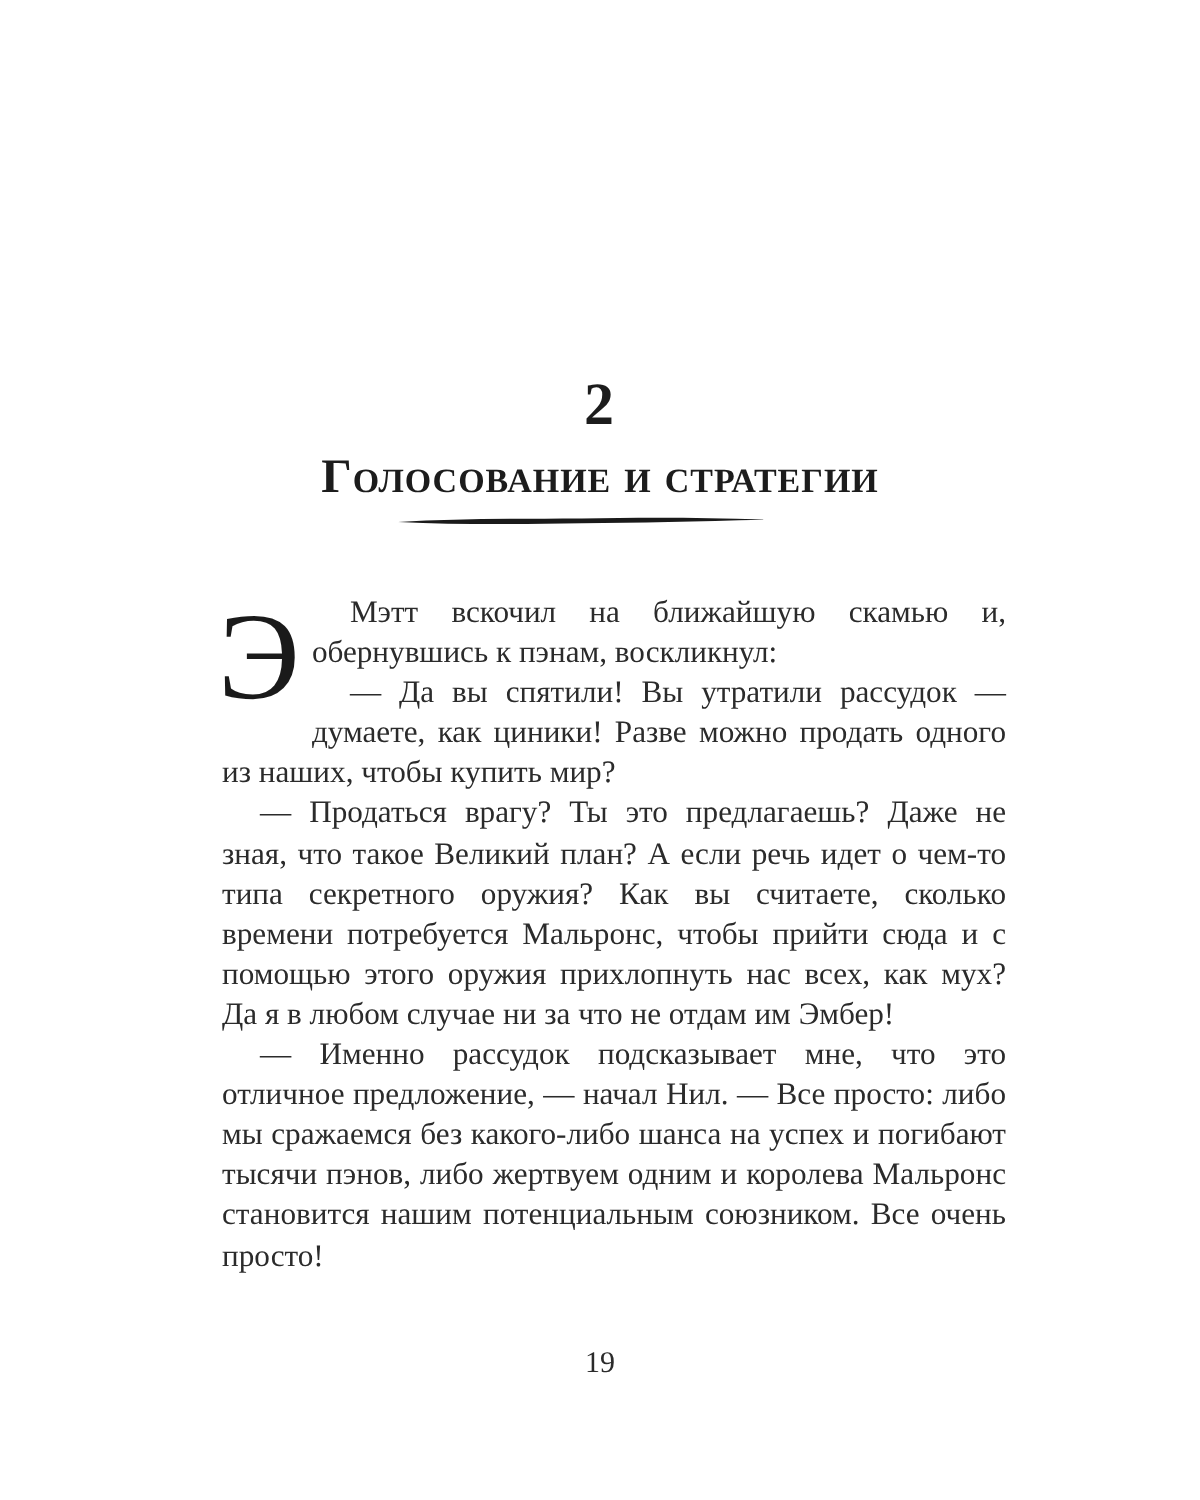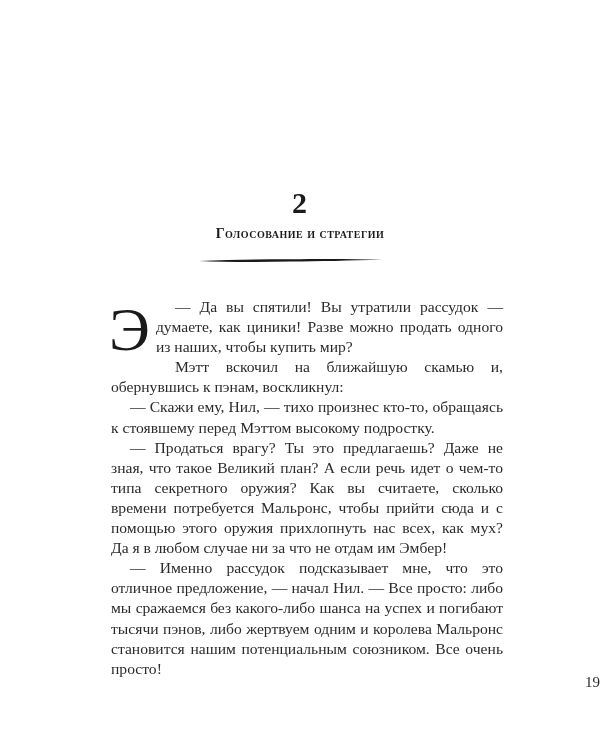--- a/index.html
+++ b/index.html
@@ -22,21 +22,21 @@
       color: #1c1c1c;
       letter-spacing: 1px;
     }
     .chapter-title {
       position: absolute;
       left: 0; width: 600px;
       top: 226px;
       text-align: center;
       font-family: "Liberation Serif", serif;
       font-weight: bold;
-      font-size: 14px;
+      font-size: 24px;
       color: #1c1c1c;
       font-variant: small-caps;
       letter-spacing: 0.5px;
     }
     .title-rule {
       position: absolute;
       left: 199px; top: 258px;
       width: 184px; height: 5px;
     }
     .body-text {
@@ -57,37 +57,36 @@
       font-size: 62px;
       line-height: 52px;
       height: 56px;
       margin: 6px 6px 0 -2px;
       color: #1a1a1a;
     }
     .page-number {
       position: absolute;
       left: 0; width: 600px;
       top: 674px;
-      text-align: right;
+      text-align: center;
       font-family: "Liberation Serif", serif;
       font-size: 15px;
       color: #2b2b2b;
     }
   </style>
 </head>
 <body>
 
 <div class="chapter-number">2</div>
 <div class="chapter-title">Голосование и стратегии</div>
 <svg class="title-rule" viewBox="0 0 184 5" preserveAspectRatio="none">
   <path d="M0,3 C30,1.2 60,1.4 92,1.2 C120,0.8 150,0.6 184,1.8 C150,2.6 120,3.4 92,3.6 C60,4.2 30,4.4 0,3 Z" fill="#1a1a1a"></path>
 </svg>
 
 <div class="body-text">
   <p class="first"><span class="drop-cap">Э</span></p>
+  <p>Мэтт вскочил на ближайшую скамью и, обернувшись к пэнам, воскликнул:</p>
   <p>— Да вы спятили! Вы утратили рассудок — думаете, как циники! Разве можно продать одного из наших, чтобы купить мир?</p>
-  <p>Мэтт вскочил на ближайшую скамью и, обернувшись к пэнам, воскликнул:</p>
-  <p>— Скажи ему, Нил, — тихо произнес кто-то, обращаясь к стоявшему перед Мэттом высокому подростку.</p>
   <p>— Продаться врагу? Ты это предлагаешь? Даже не зная, что такое Великий план? А если речь идет о чем-то типа секретного оружия? Как вы считаете, сколько времени потребуется Мальронс, чтобы прийти сюда и с помощью этого оружия прихлопнуть нас всех, как мух? Да я в любом случае ни за что не отдам им Эмбер!</p>
   <p>— Именно рассудок подсказывает мне, что это отличное предложение, — начал Нил. — Все просто: либо мы сражаемся без какого-либо шанса на успех и погибают тысячи пэнов, либо жертвуем одним и королева Мальронс становится нашим потенциальным союзником. Все очень просто!</p>
 </div>
 
 <div class="page-number">19</div>
 
 </body></html>

